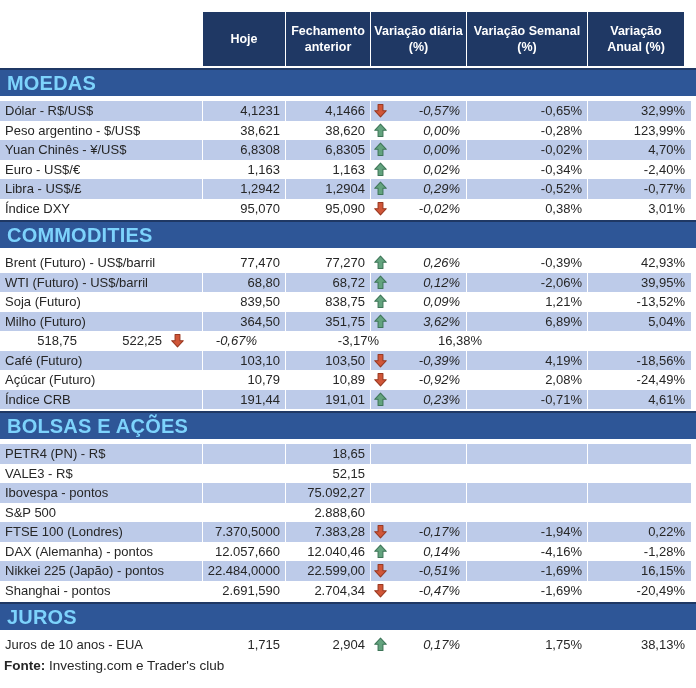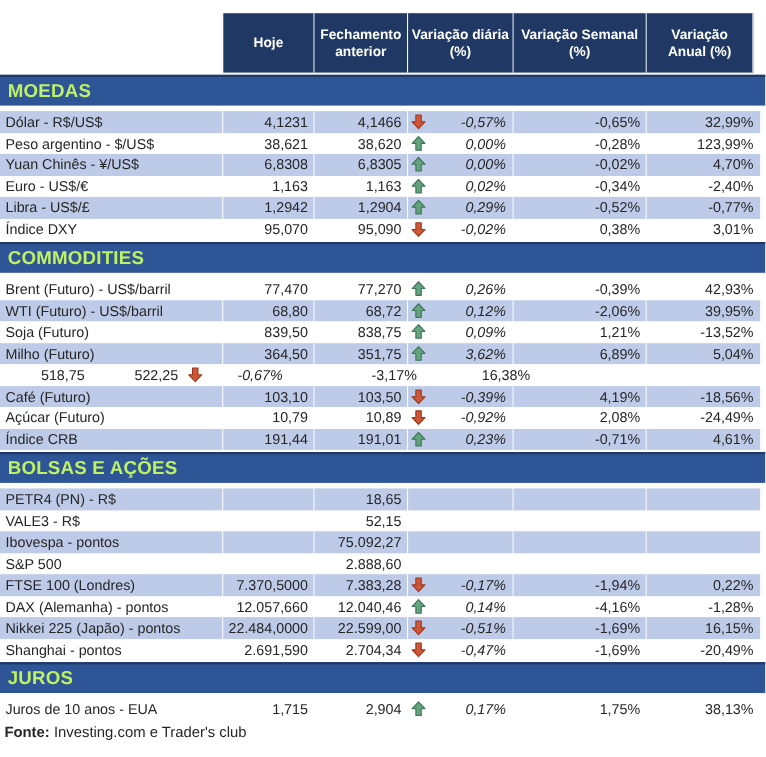--- a/index.html
+++ b/index.html
@@ -19,21 +19,21 @@
     background:var(--header-bg);color:#fff;font-weight:bold;font-size:12.5px;
     display:flex;align-items:center;justify-content:center;text-align:center;
     white-space:pre-line;line-height:1.3;border-right:1px solid #fff;box-sizing:border-box;
   }
   .w-hoje{width:83px}.w-fech{width:85px}.w-daily{width:96px}.w-weekly{width:121px}.w-annual{width:97px}
 
   
   .band{
     margin-top:2px;border-top:2px solid var(--header-bg);
     background:var(--band-bg);height:26px;margin-bottom:5px;
-    display:flex;align-items:center;color:#bef264;font-weight:bold;font-size:17px;
+    display:flex;align-items:center;color:#7dd3fc;font-weight:bold;font-size:20px;
     padding-left:7px;letter-spacing:0.2px;
   }
 
   
   .row{display:flex;height:19.5px;width:692px;font-size:13px;}
   .row.shaded .cell{background:var(--row-shade);}
   .cell{box-sizing:border-box;border-right:1px solid #fff;display:flex;align-items:center;overflow:hidden;}
   .c-label{width:203px;padding-left:5px;}
   .c-hoje{width:83px;justify-content:flex-end;padding-right:5px;}
   .c-fech{width:85px;justify-content:flex-end;padding-right:5px;text-align:center;}

